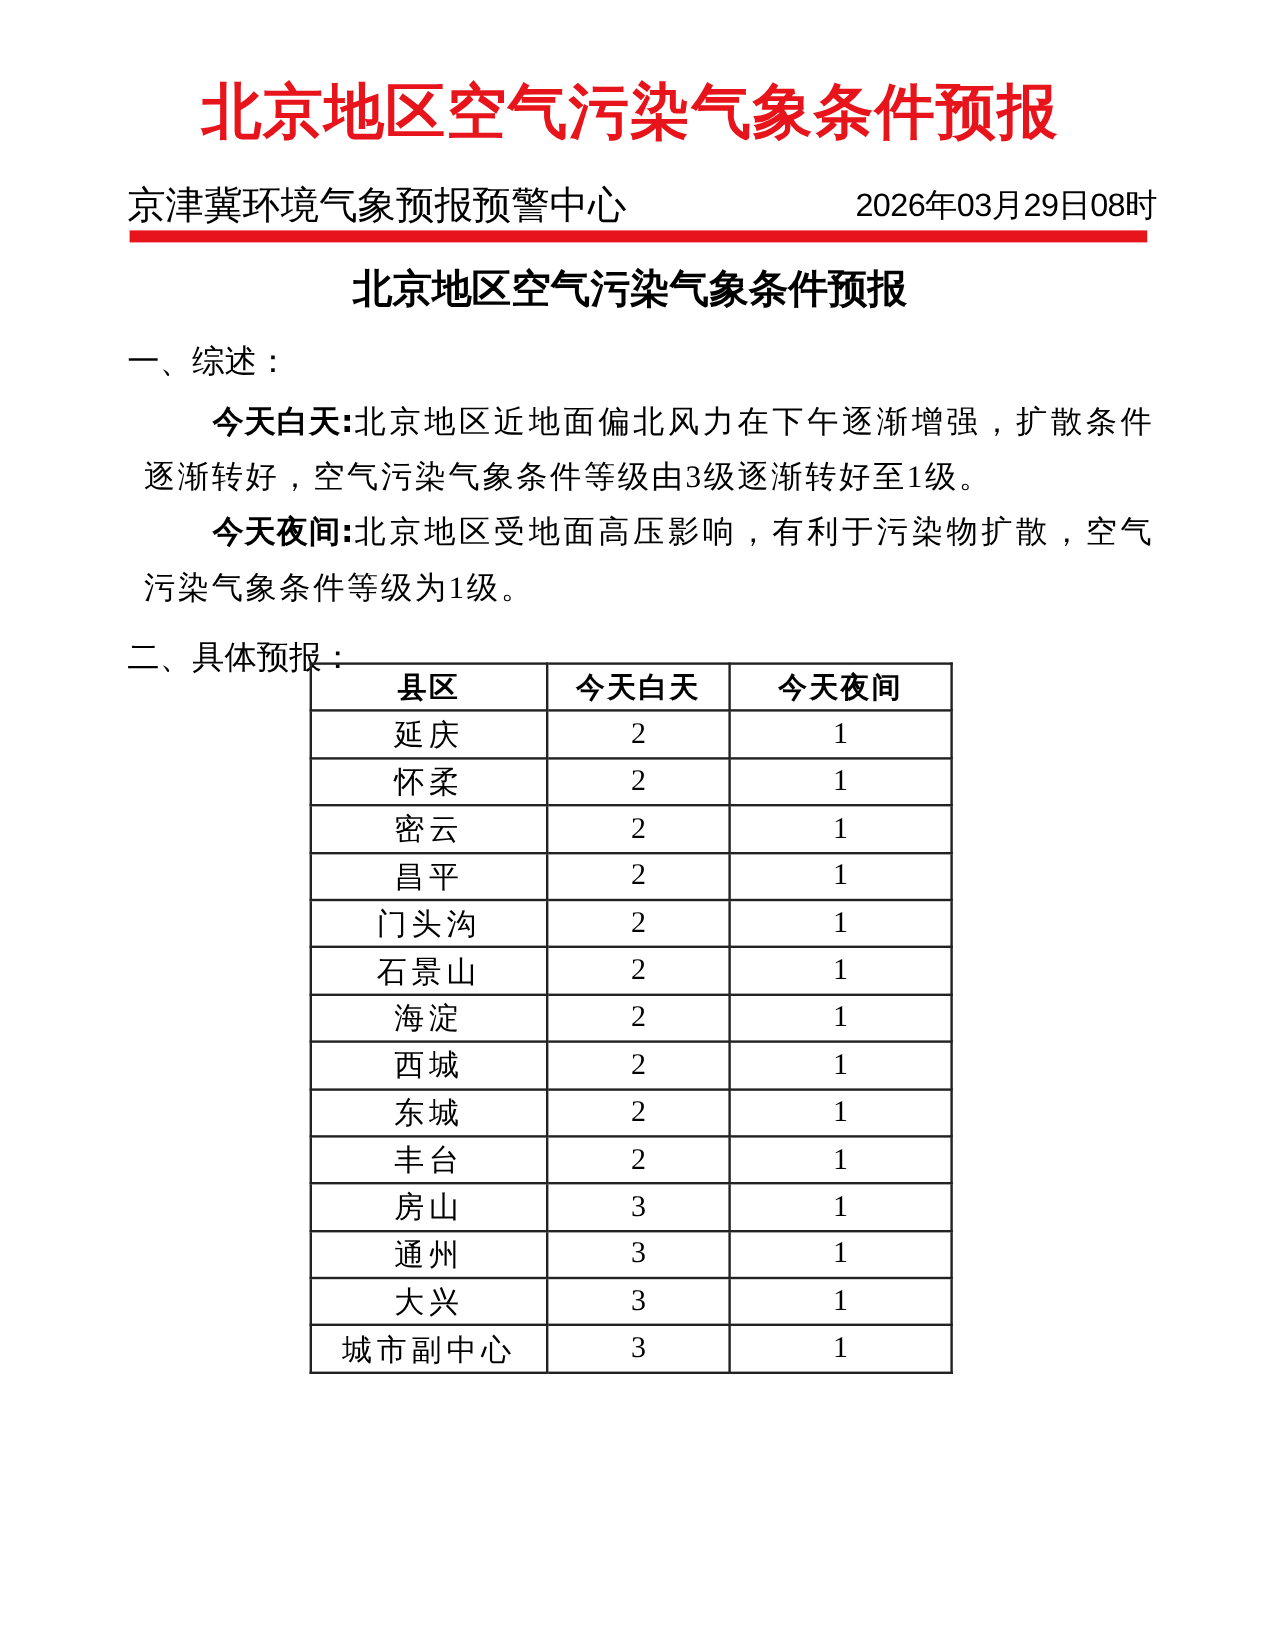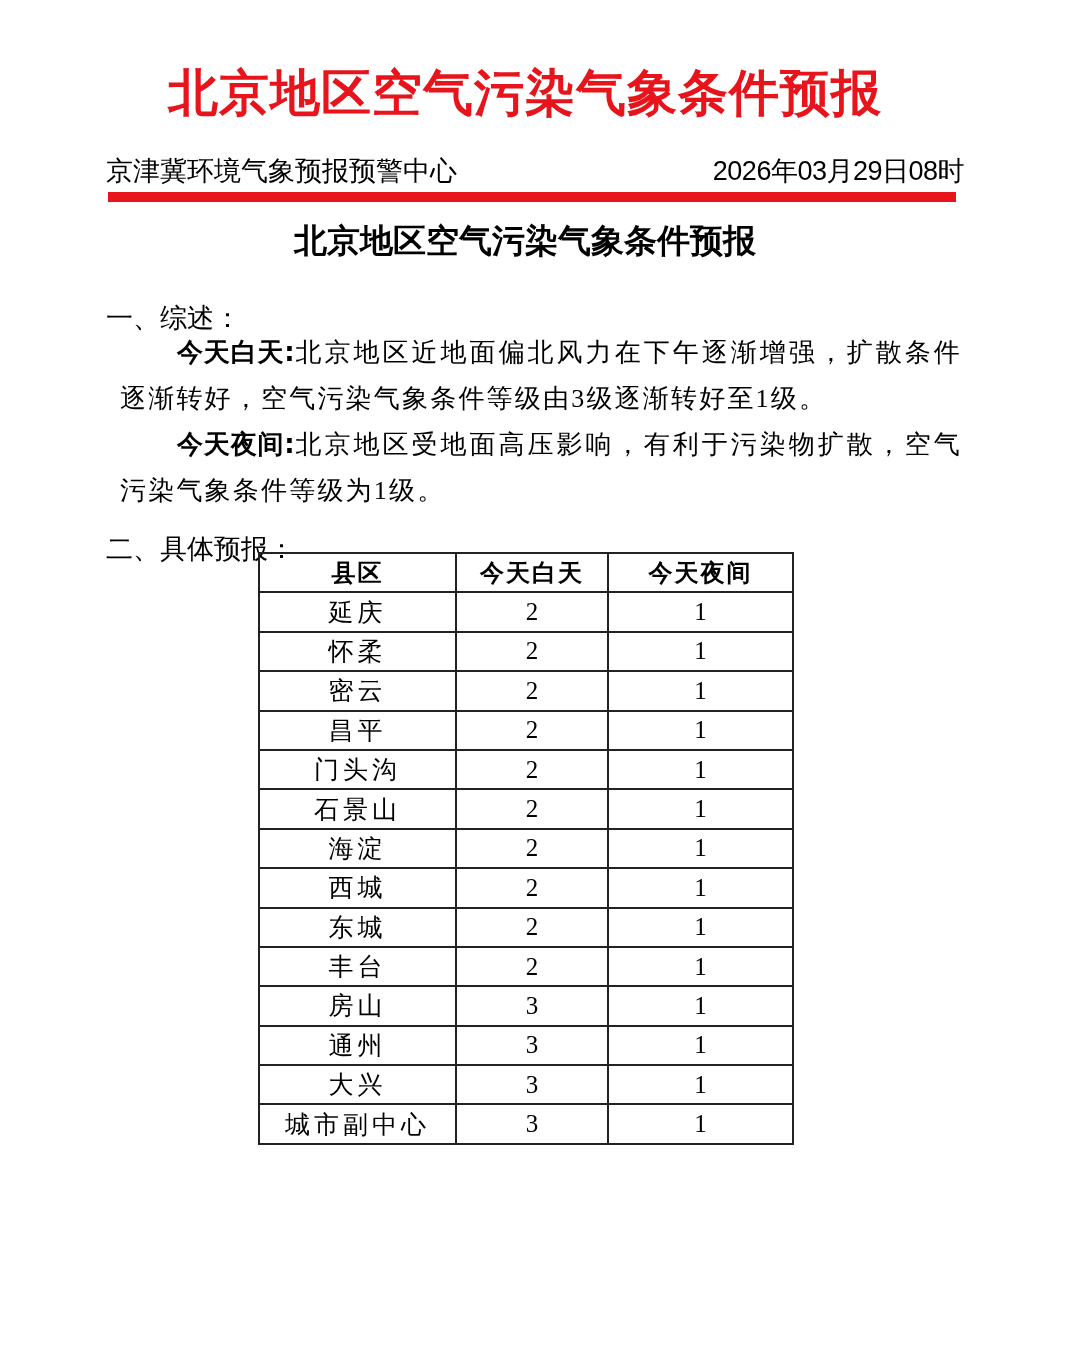--- a/index.html
+++ b/index.html
@@ -4,21 +4,21 @@
   <style>
     html, body { margin: 0; padding: 0; background: #ffffff; }
     body { width: 1066px; height: 1372px; position: relative; overflow: hidden; color: #000; }
     .banner-title {
       position: absolute; left: 0; top: 58px; width: 1050px; text-align: center;
       font-family: "DejaVu Sans", sans-serif; font-weight: bold; font-size: 50px;
       color: #e8141b; letter-spacing: 1px; line-height: 70px;
     }
     .issuer {
       position: absolute; left: 106px; top: 152px;
-      font-family: "Liberation Sans", sans-serif; font-size: 27px; line-height: 38px;
+      font-family: "Liberation Sans", sans-serif; font-size: 32px; line-height: 38px;
     }
     .issue-time {
       position: absolute; right: 102px; top: 152px;
       font-family: "Liberation Sans", sans-serif; font-size: 27px; line-height: 38px; letter-spacing: -0.5px;
     }
     .red-rule {
       position: absolute; left: 108px; top: 192px; width: 848px; height: 10px; background: #e8141b;
     }
     .doc-title {
       position: absolute; left: 0; top: 218px; width: 1050px; text-align: center;
@@ -48,21 +48,21 @@
 </head>
 <body>
 
 <div class="banner-title">北京地区空气污染气象条件预报</div>
 <div class="issuer">京津冀环境气象预报预警中心</div>
 <div class="issue-time">2026年03月29日08时</div>
 <div class="red-rule"></div>
 
 <div class="doc-title">北京地区空气污染气象条件预报</div>
 
-<div class="section-heading" style="top:282px;margin-top:16px;">一、综述：</div>
+<div class="section-heading" style="top:282px;">一、综述：</div>
 
 <p class="para" style="top:329px;margin:0;"><span class="lead">今天白天:</span><span>北京地区近地面偏北风力在下午逐渐增强，扩散条件逐渐转好，空气污染气象条件等级由3级逐渐转好至1级。</span></p>
 
 <p class="para" style="top:421px;margin:0;"><span class="lead">今天夜间:</span><span>北京地区受地面高压影响，有利于污染物扩散，空气污染气象条件等级为1级。</span></p>
 
 <div class="section-heading" style="top:529px;">二、具体预报：</div>
 
 <table class="forecast">
   <colgroup>
       <col class="c1">

